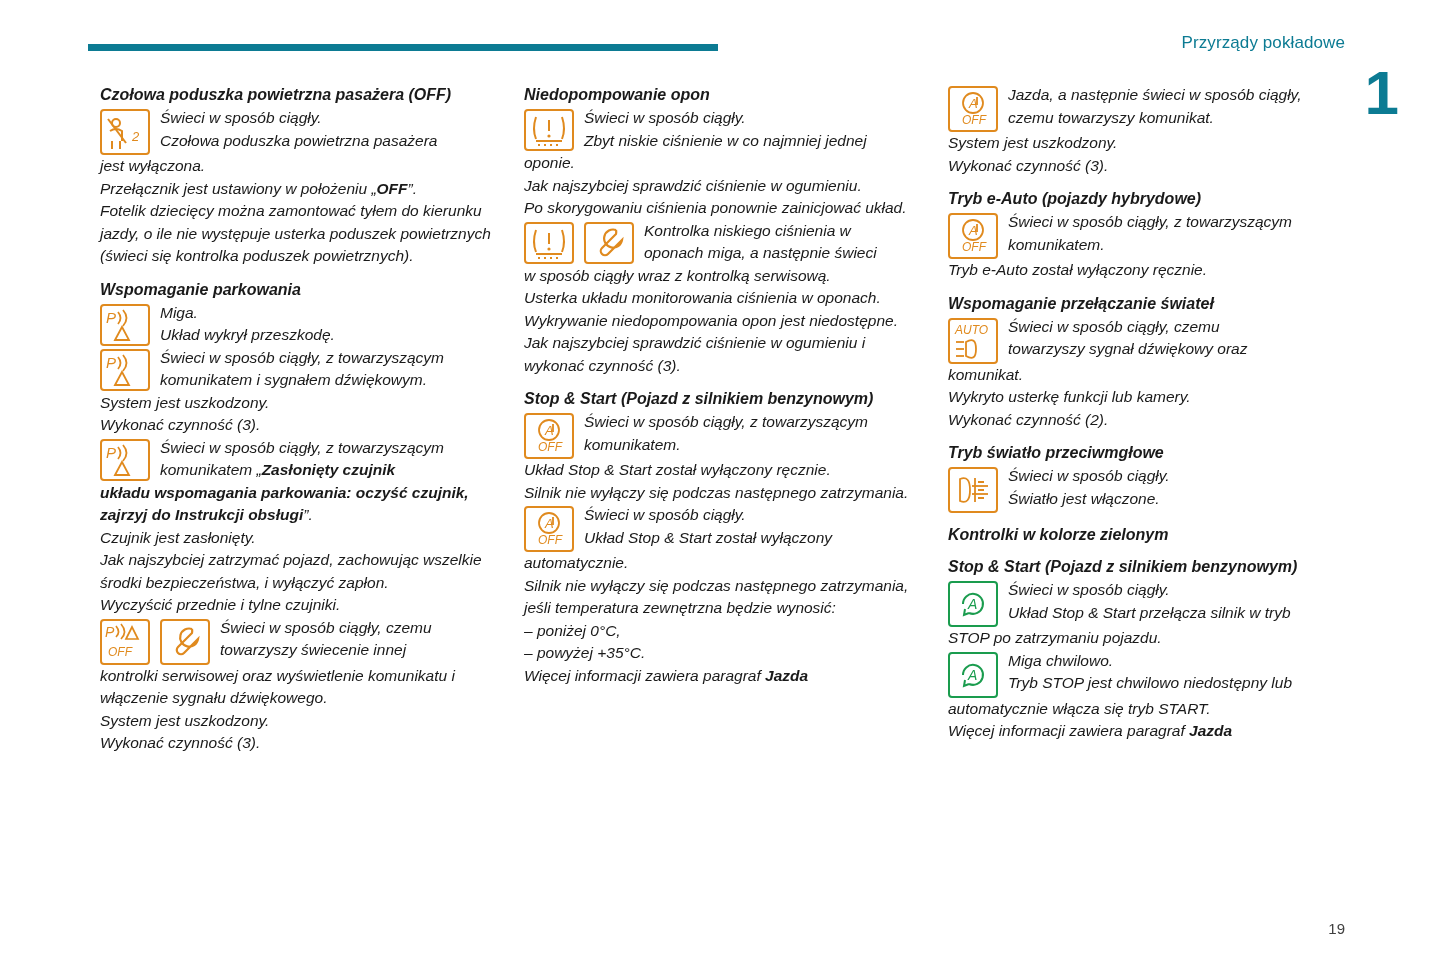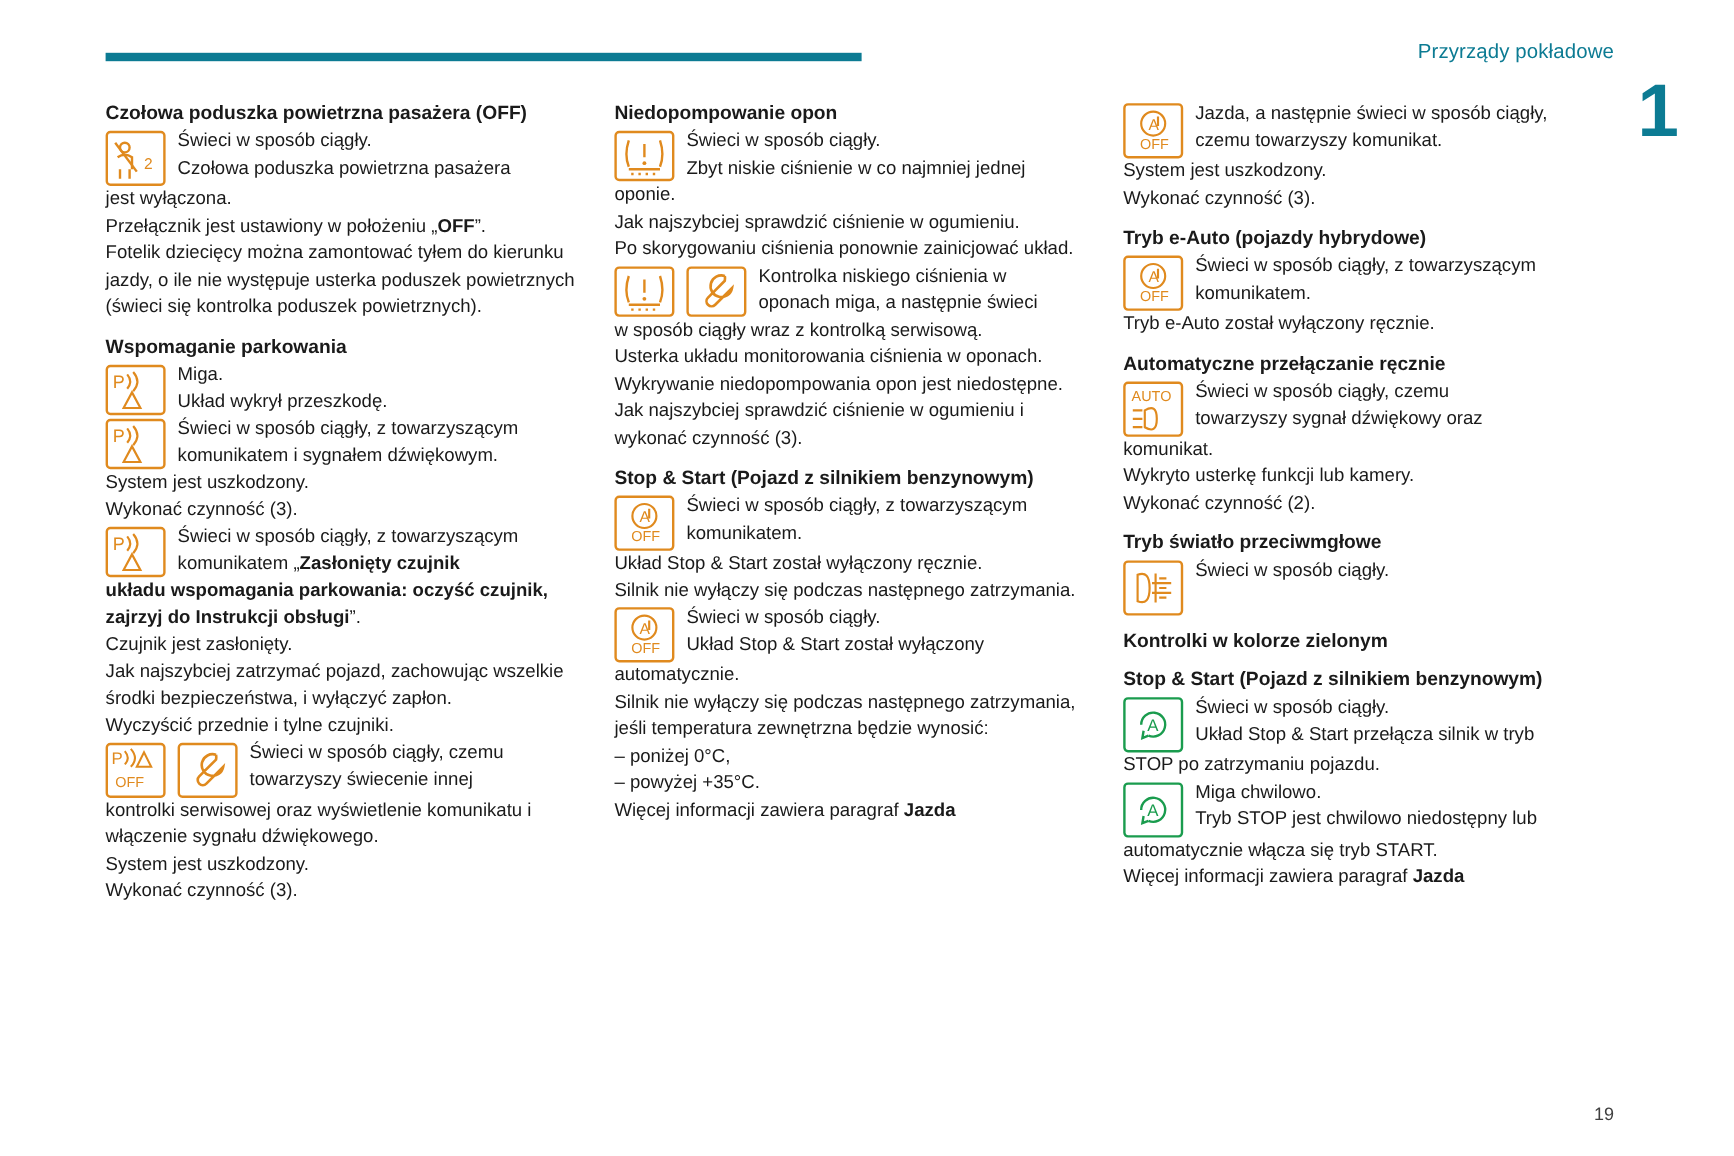--- a/index.html
+++ b/index.html
@@ -46,24 +46,25 @@
   .page-number {
     position: absolute;
     right: 100px; bottom: 26px;
     font-size: 15px;
     color: #404040;
     font-weight: normal;
   }
   
   .columns {
     position: absolute;
-    top: 84px; left: 88px;
+    top: 84px; left: 100px;
     width: 1260px;
     display: flex;
     gap: 28px;
+    font-style: italic;
   }
   .col { width: 396px; }
   .col p, .col div.line {
     font-size: 15.5px;
     line-height: 22.5px;
     margin: 0;
   }
   h3 {
     font-size: 16px;
     font-weight: bold;
@@ -369,21 +370,21 @@
             <text x="12" y="36" font-family="Liberation Sans, sans-serif" font-size="12" fill="#e08a1e">OFF</text>
           </svg>
         </span>
         <div class="after-icon">
           <div>Świeci w sposób ciągły, z towarzyszącym</div>
           <div>komunikatem.</div>
         </div>
       </div>
       <p class="txt">Tryb e-Auto został wyłączony ręcznie.</p>
 
-      <h3 class="sec spaced">Automatyczne przełączanie ręcznie</h3>
+      <h3 class="sec spaced">Wspomaganie przełączanie świateł</h3>
 
       <div class="clearfix">
         <span class="icon ic-box wrapflow">
           <svg width="46" height="42" viewBox="0 0 46 42">
             <text x="5" y="14" font-family="Liberation Sans, sans-serif" font-size="12" fill="#e08a1e">AUTO</text>
             <g stroke="#e08a1e" stroke-width="1.8" fill="none">
               <path d="M16 22 q10 -6 10 7 q0 13 -10 7 z"></path>
               <line x1="6" y1="22" x2="14" y2="22"></line>
               <line x1="6" y1="29" x2="14" y2="29"></line>
               <line x1="6" y1="36" x2="14" y2="36"></line>
@@ -408,20 +409,21 @@
               <path d="M10 10 q10 -4 10 11 q0 15 -10 11 z"></path>
               <line x1="25" y1="9" x2="25" y2="33"></line>
               <path d="M28 13 l6 0 M28 21 l6 0 M28 29 l6 0"></path>
               <line x1="22" y1="17" x2="38" y2="17"></line>
               <line x1="22" y1="25" x2="38" y2="25"></line>
             </g>
           </svg>
         </span>
         <div class="after-icon">
           <div>Świeci w sposób ciągły.</div>
+          <div>Światło jest włączone.</div>
         </div>
       </div>
 
       <h3 class="sec spaced">Kontrolki w kolorze zielonym</h3>
       <h3 class="sec spaced">Stop &amp; Start (Pojazd z silnikiem benzynowym)</h3>
 
       <div class="clearfix">
         <span class="icon ic-box icon-green wrapflow">
           <svg width="46" height="42" viewBox="0 0 46 42">
             <g stroke="#1a9c4e" stroke-width="2" fill="none">

